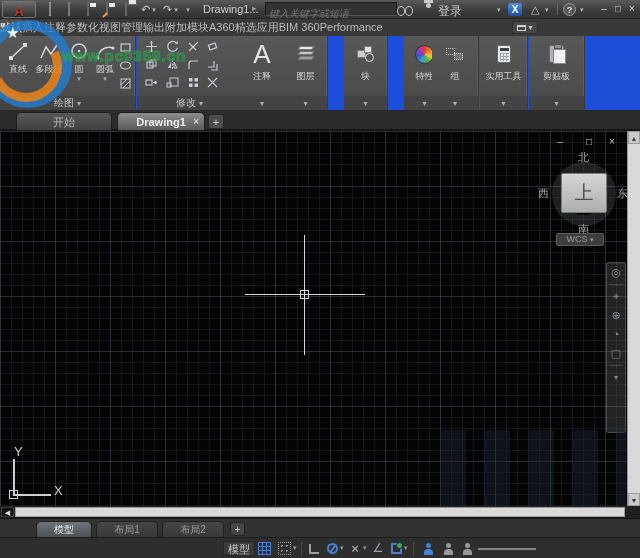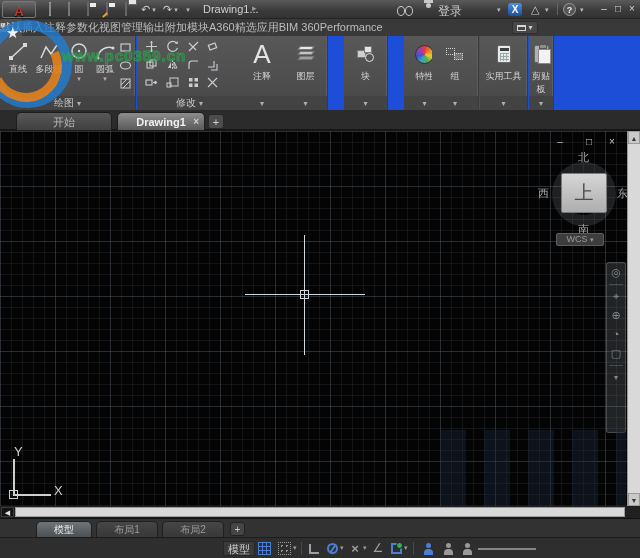--- a/index.html
+++ b/index.html
@@ -166,20 +166,23 @@
     <div class="qicon abs" style="left:118px;"><span class="shp-printer"></span></div>
     <div class="qicon abs" style="left:138px;"><span>↶</span></div>
     <div class="qicon abs mini-arrow" style="left:150px;width:8px;">▾</div>
     <div class="qicon abs" style="left:160px;"><span>↷</span></div>
     <div class="qicon abs mini-arrow" style="left:172px;width:8px;">▾</div>
     <div class="qicon abs mini-arrow" style="left:183px;width:10px;">▾</div>
 
     <span id="wintitle" class="abs">Drawing1...</span>
     <span id="title-expand" class="abs">▸</span>
 
+    <div id="searchbox" class="abs">
+      <input placeholder="键入关键字或短语" style="">
+    </div>
     <div class="abs" style="left:405px;top:6px;"><span class="binoc"></span></div>
     <div class="abs" style="left:424px;top:3px;"><span class="person"></span></div>
     <span id="signin-label" class="abs" style="left:438px;top:3px;">登录</span>
     <span class="abs mini-arrow" style="left:497px;top:3px;">▾</span>
     <div class="abs xchg" style="left:508px;top:3px;">X</div>
     <span class="abs tbglyph" style="left:531px;top:3px;">△</span>
     <span class="abs mini-arrow" style="left:545px;top:3px;">▾</span>
     <div class="abs tbsep" style="left:557px;"></div>
     <div class="abs helpcirc" style="left:563px;top:3px;">?</div>
     <span class="abs mini-arrow" style="left:580px;top:3px;">▾</span>
@@ -371,21 +374,21 @@
     <div class="panel" style="left:480px;width:48px;">
       <div class="bigbtn">
         <div class="bicon">
             <span class="icon-calc"></span>
           </div>
         <span>实用工具</span>
       </div>
       <div class="ptitle"><span class="dd">▾</span></div>
     </div>
 
-    <div class="panel" style="left:529px;width:25px;">
+    <div class="panel" style="left:529px;width:56px;">
       <div class="bigbtn">
         <div class="bicon">
             <span class="icon-clip"></span>
           </div>
         <span>剪贴板</span>
       </div>
       <div class="ptitle"><span class="dd">▾</span></div>
     </div>
 
   </div>

